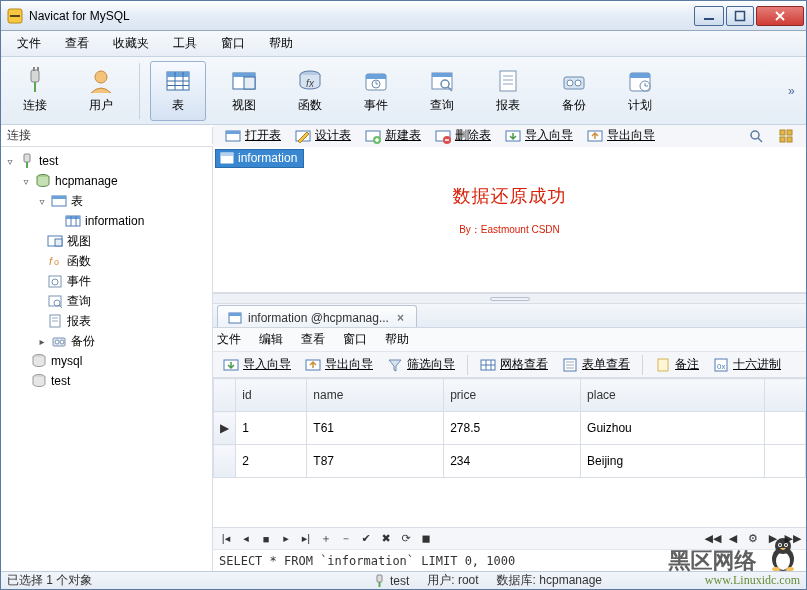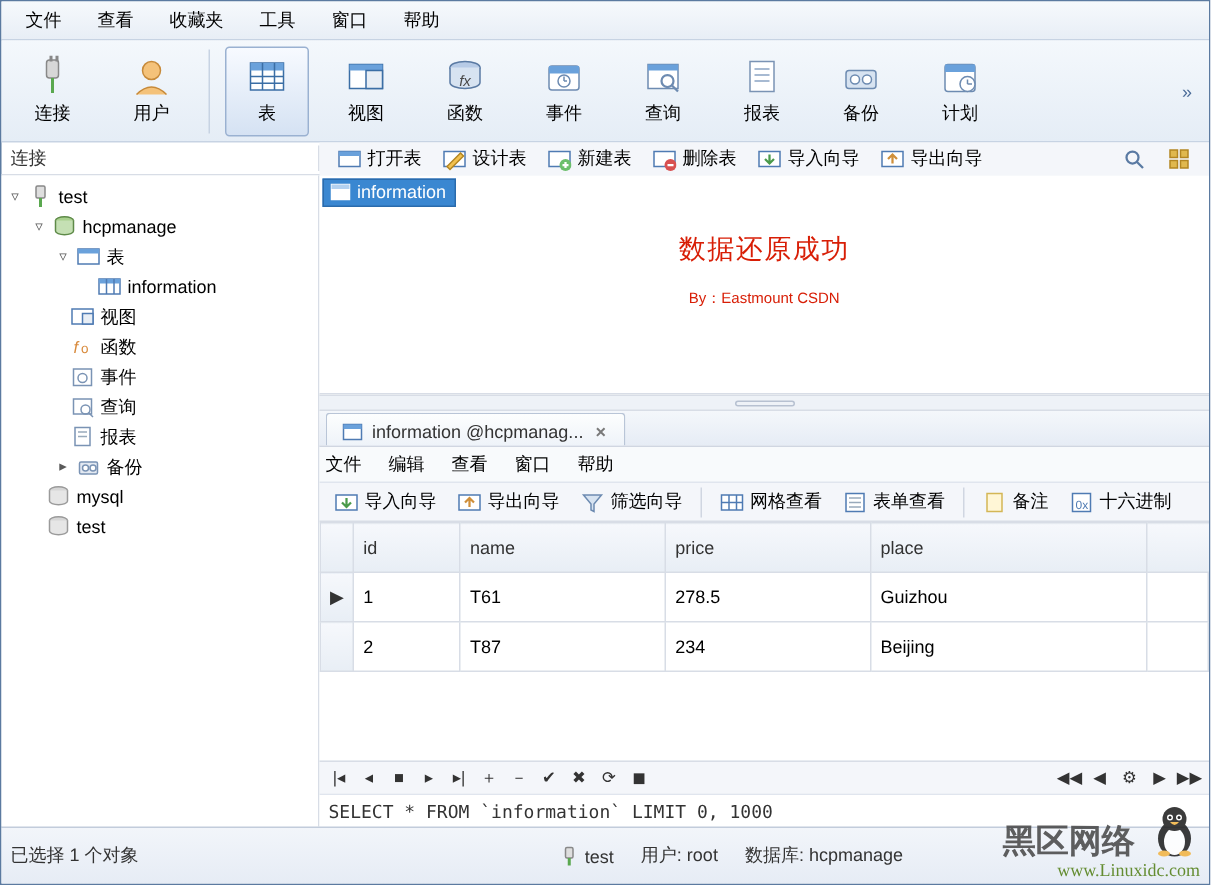--- a/index.html
+++ b/index.html
@@ -29,21 +29,21 @@
   .toolbar .spacer { flex:1; }
   .chev { width:12px; color:#4a6b98; }
 
   
   .connlbl { height:22px; display:flex; align-items:center; border-bottom:1px solid #d8dde6; }
   .connlbl .left { width:212px; padding:0 6px; color:#333; border-right:1px solid #d8dde6; }
   .connlbl .right { flex:1; display:flex; align-items:center; }
 
   
   .smtb { height:26px; display:flex; align-items:center; gap:2px; padding:0 6px; background:#f4f6fa; border-bottom:1px solid #d8dde6; }
-  .smbtn { display:flex; align-items:center; gap:4px; padding:2px 6px; cursor:default; }
+  .smbtn { display:flex; align-items:center; gap:4px; padding:2px 6px; cursor:default;text-decoration:underline; }
   .smic { width:16px; height:16px; }
   .smtb .fill { flex:1; }
 
   
   .body { flex:1; display:flex; min-height:0; }
   .tree { width:212px; border-right:1px solid #d8dde6; overflow:auto; background:#fff; padding:4px 0; }
   .node { display:flex; align-items:center; height:20px; gap:4px; cursor:default; }
   .disc { width:10px; text-align:center; color:#595959; font-size:10px; }
   .tic2 { width:16px; height:16px; display:flex; align-items:center; justify-content:center; }
   .node .lbl { white-space:nowrap; }
@@ -77,34 +77,58 @@
   .rowptr { color:#333; }
 
   
   .navbar { height:22px; border-top:1px solid #d8dde6; display:flex; align-items:center; padding:0 4px; background:#f4f6fa; gap:2px; }
   .navbtn { width:18px; height:16px; display:flex; align-items:center; justify-content:center; color:#333; font-size:11px; cursor:default; }
   .navbar .fill { flex:1; }
   .sqlrow { height:22px; display:flex; align-items:center; padding:0 6px; background:#fff; border-top:1px solid #e0e5ee; font-family:Consolas,monospace; font-size:12px; color:#333; }
   .sqlrow .fill { flex:1; }
 
   
-  .status { height:38px; border-top:1px solid #c2ccdb; background:linear-gradient(#f2f5fa,#e6ecf5); display:flex; align-items:center; padding:0 6px; gap:18px; color:#333; position:relative; }
+  .status { height:18px; border-top:1px solid #c2ccdb; background:linear-gradient(#f2f5fa,#e6ecf5); display:flex; align-items:center; padding:0 6px; gap:18px; color:#333; position:relative; }
   .status .fill { flex:1; }
 
   
   .wm { position:absolute; right:6px; bottom:0; text-align:right; opacity:.85; pointer-events:none; }
   .wm .t1 { font:700 22px/1 "Microsoft YaHei"; color:#444; }
   .wm .t2 { font:12px/1.4 Tahoma; color:#4d7c0f; }
   .penguin { display:inline-block; vertical-align:-4px; margin-left:4px; }
 </style>
 </head>
 <body>
 
 <div class="window">
 
+  <div class="titlebar">
+    <svg class="title-icon" viewBox="0 0 16 16">
+        <rect x="1" y="1" width="14" height="14" rx="2" fill="#f7c742" stroke="#b78a17"></rect>
+        <rect x="3" y="7" width="10" height="2" fill="#5a4617"></rect>
+      </svg>
+    <span class="title-txt">Navicat for MySQL</span>
+    <div class="winbtns">
+      <div class="winbtn">
+          <svg width="12" height="12">
+            <rect x="1" y="8" width="10" height="2" fill="#2c4b76"></rect>
+          </svg>
+        </div>
+      <div class="winbtn max">
+          <svg width="12" height="12">
+            <rect x="1.5" y="1.5" width="9" height="9" fill="none" stroke="#2c4b76" stroke-width="1.5"></rect>
+          </svg>
+        </div>
+      <div class="winbtn close">
+          <svg width="12" height="12">
+            <path d="M2 2 L10 10 M10 2 L2 10" stroke="#fff" stroke-width="1.8"></path>
+          </svg>
+        </div>
+    </div>
+  </div>
 
   <div class="menubar">
     <span>文件</span>
     <span>查看</span>
     <span>收藏夹</span>
     <span>工具</span>
     <span>窗口</span>
     <span>帮助</span>
   </div>
 

